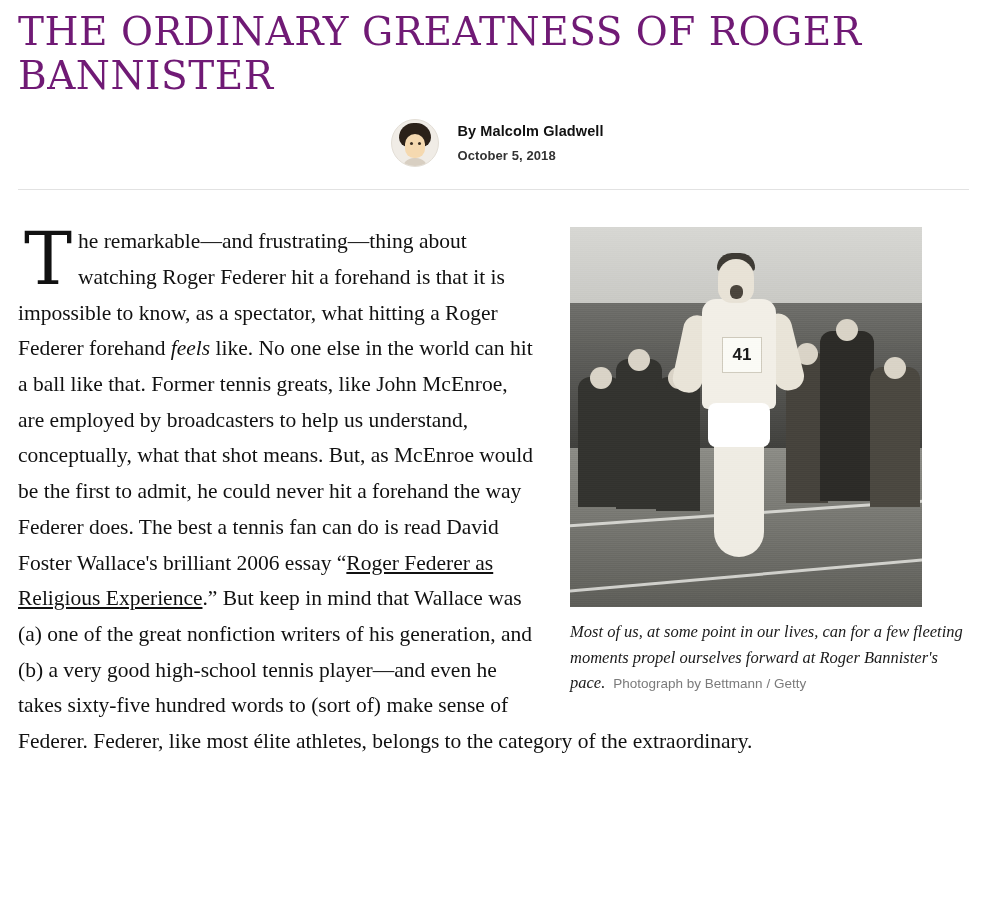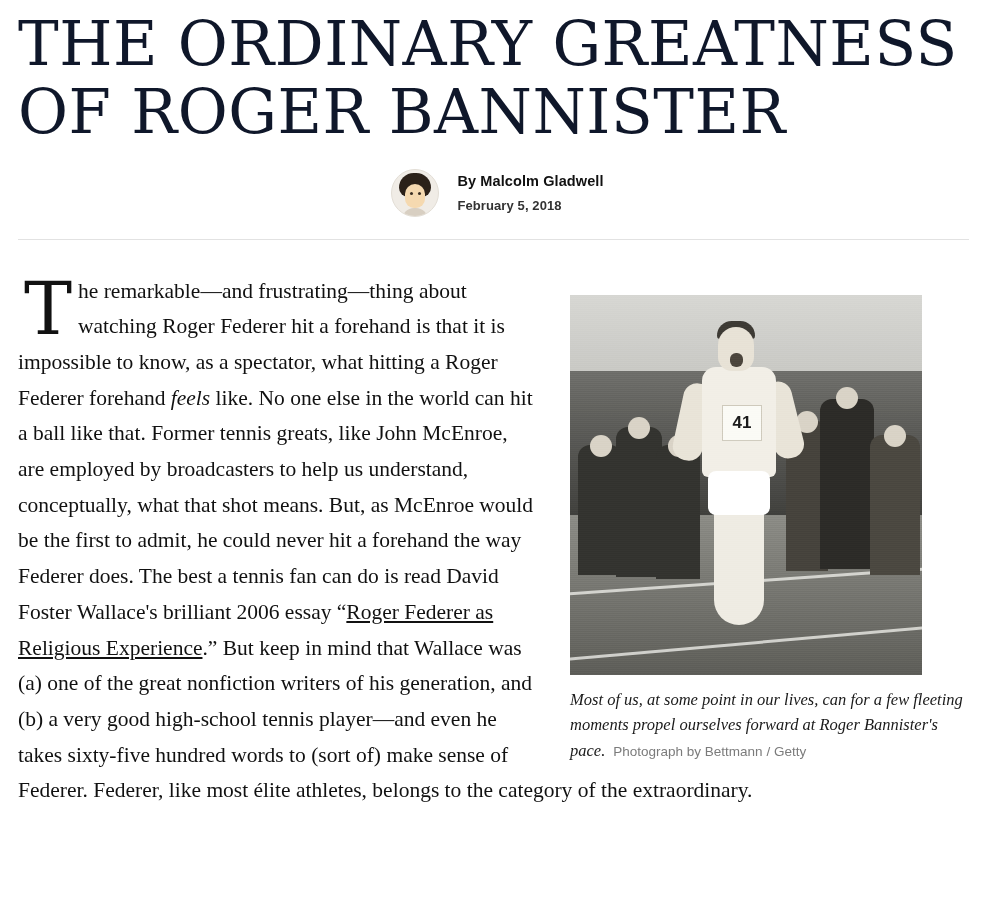--- a/index.html
+++ b/index.html
@@ -17,25 +17,25 @@
   .page {
     width: 987px;
     height: 924px;
     position: relative;
     box-sizing: border-box;
     padding: 0 10px;
   }
   .headline {
     font-family: "DejaVu Serif", serif;
     font-weight: normal;
-    font-size: 61px;
+    font-size: 39px;
     line-height: 1.12;
     letter-spacing: 0.5px;
     margin: 10px 0 0 8px;
-    color: #0f172a;
+    color: #701a75;
     text-transform: uppercase;
   }
   .byline-row {
     display: flex;
     align-items: center;
     margin: 22px 0 0 8px;
     justify-content: center;
   }
   .avatar {
     width: 46px;
@@ -102,21 +102,21 @@
     position: relative;
     margin: 34px 8px 0 8px;
     font-size: 21.5px;
     line-height: 1.66;
     text-align: left;
     color: #111;
   }
   .figure {
     float: right;
     width: 399px;
-    margin: 21px 0 8px 34px;
+    margin: 3px 0 8px 34px;
   }
   .photo {
     width: 352px;
     height: 380px;
     position: relative;
     overflow: hidden;
     background: #9a9a96;
   }
   .photo .sky {
     position: absolute; left: 0; top: 0; right: 0; height: 36%;
@@ -260,21 +260,21 @@
   <div class="byline-row">
     <div class="avatar">
       <div class="hair"></div>
       <div class="face"></div>
       <div class="eye-l"></div>
       <div class="eye-r"></div>
       <div class="body"></div>
     </div>
     <div class="byline-text">
       <div class="byline-author">By Malcolm Gladwell</div>
-      <div class="byline-date">February 5, 2018</div>
+      <div class="byline-date">October 5, 2018</div>
     </div>
   </div>
 
   <div class="divider"></div>
 
   <div class="article">
 
     <figure class="figure">
       <div class="photo">
         <div class="sky"></div>

